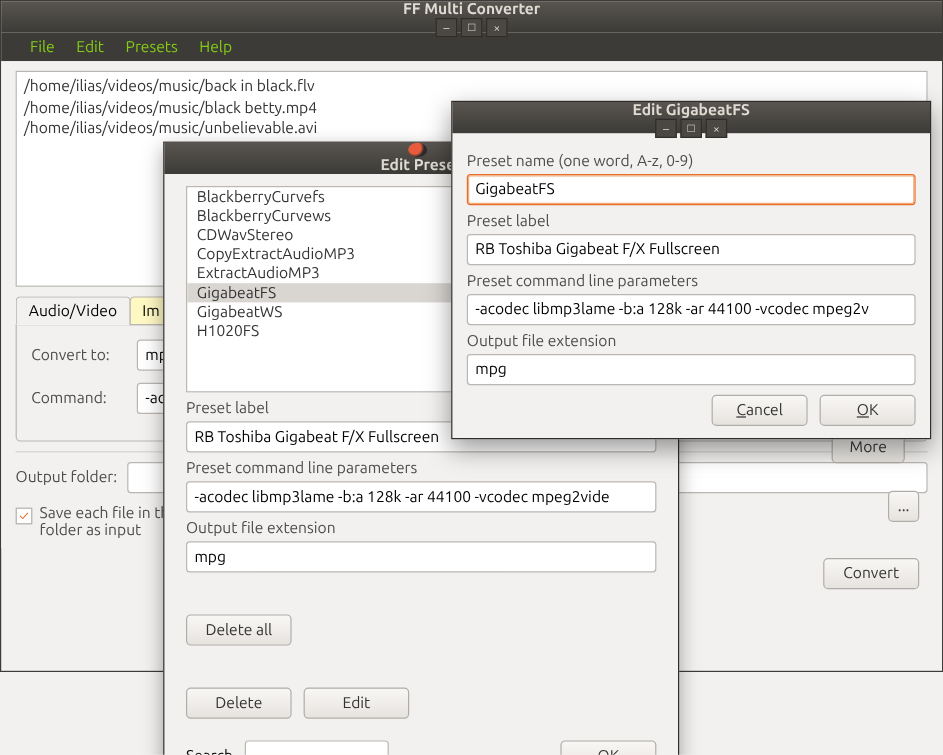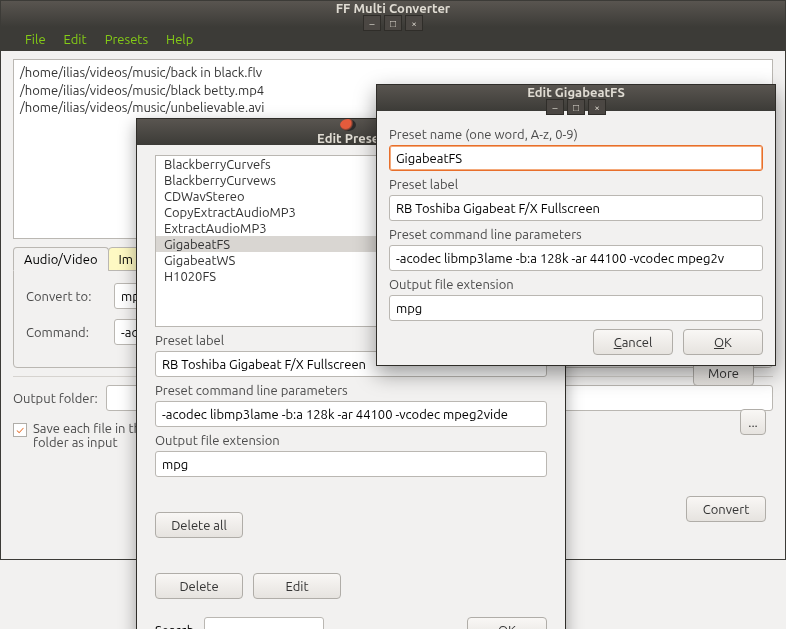--- a/index.html
+++ b/index.html
@@ -44,21 +44,21 @@
 .searchrow .txt { width: 120px; }
 .searchrow .sp { flex: 1; }
 
 .dialog2 { position: absolute; background: #f2f1f0; border: 1px solid #2f2d29; box-shadow: 0 8px 20px rgba(0,0,0,0.4); }
 .dialog2 .body { padding: 10px 12px; }
 .focus { border: 1px solid #e86f2b !important; box-shadow: 0 0 0 1px #f4a97a inset; }
 .rightbtns { display: flex; justify-content: flex-end; gap: 10px; margin-top: 8px; }
 
 .more-stub { position: absolute; right: 32px; top: 360px; }
 .ellipsis-stub { position: absolute; right: 20px; top: 409px; }
-.convert-stub { position: absolute; right: 20px; top: 496px; }
+.convert-stub { position: absolute; right: 20px; top: 465px; }
 </style>
 </head>
 <body>
 
 <div class="mainwin">
   <div class="titlebar">
     <div class="icon"></div>
     <div class="title">FF Multi Converter</div>
     <div class="winbtns">
       <div class="winbtn">–</div>

